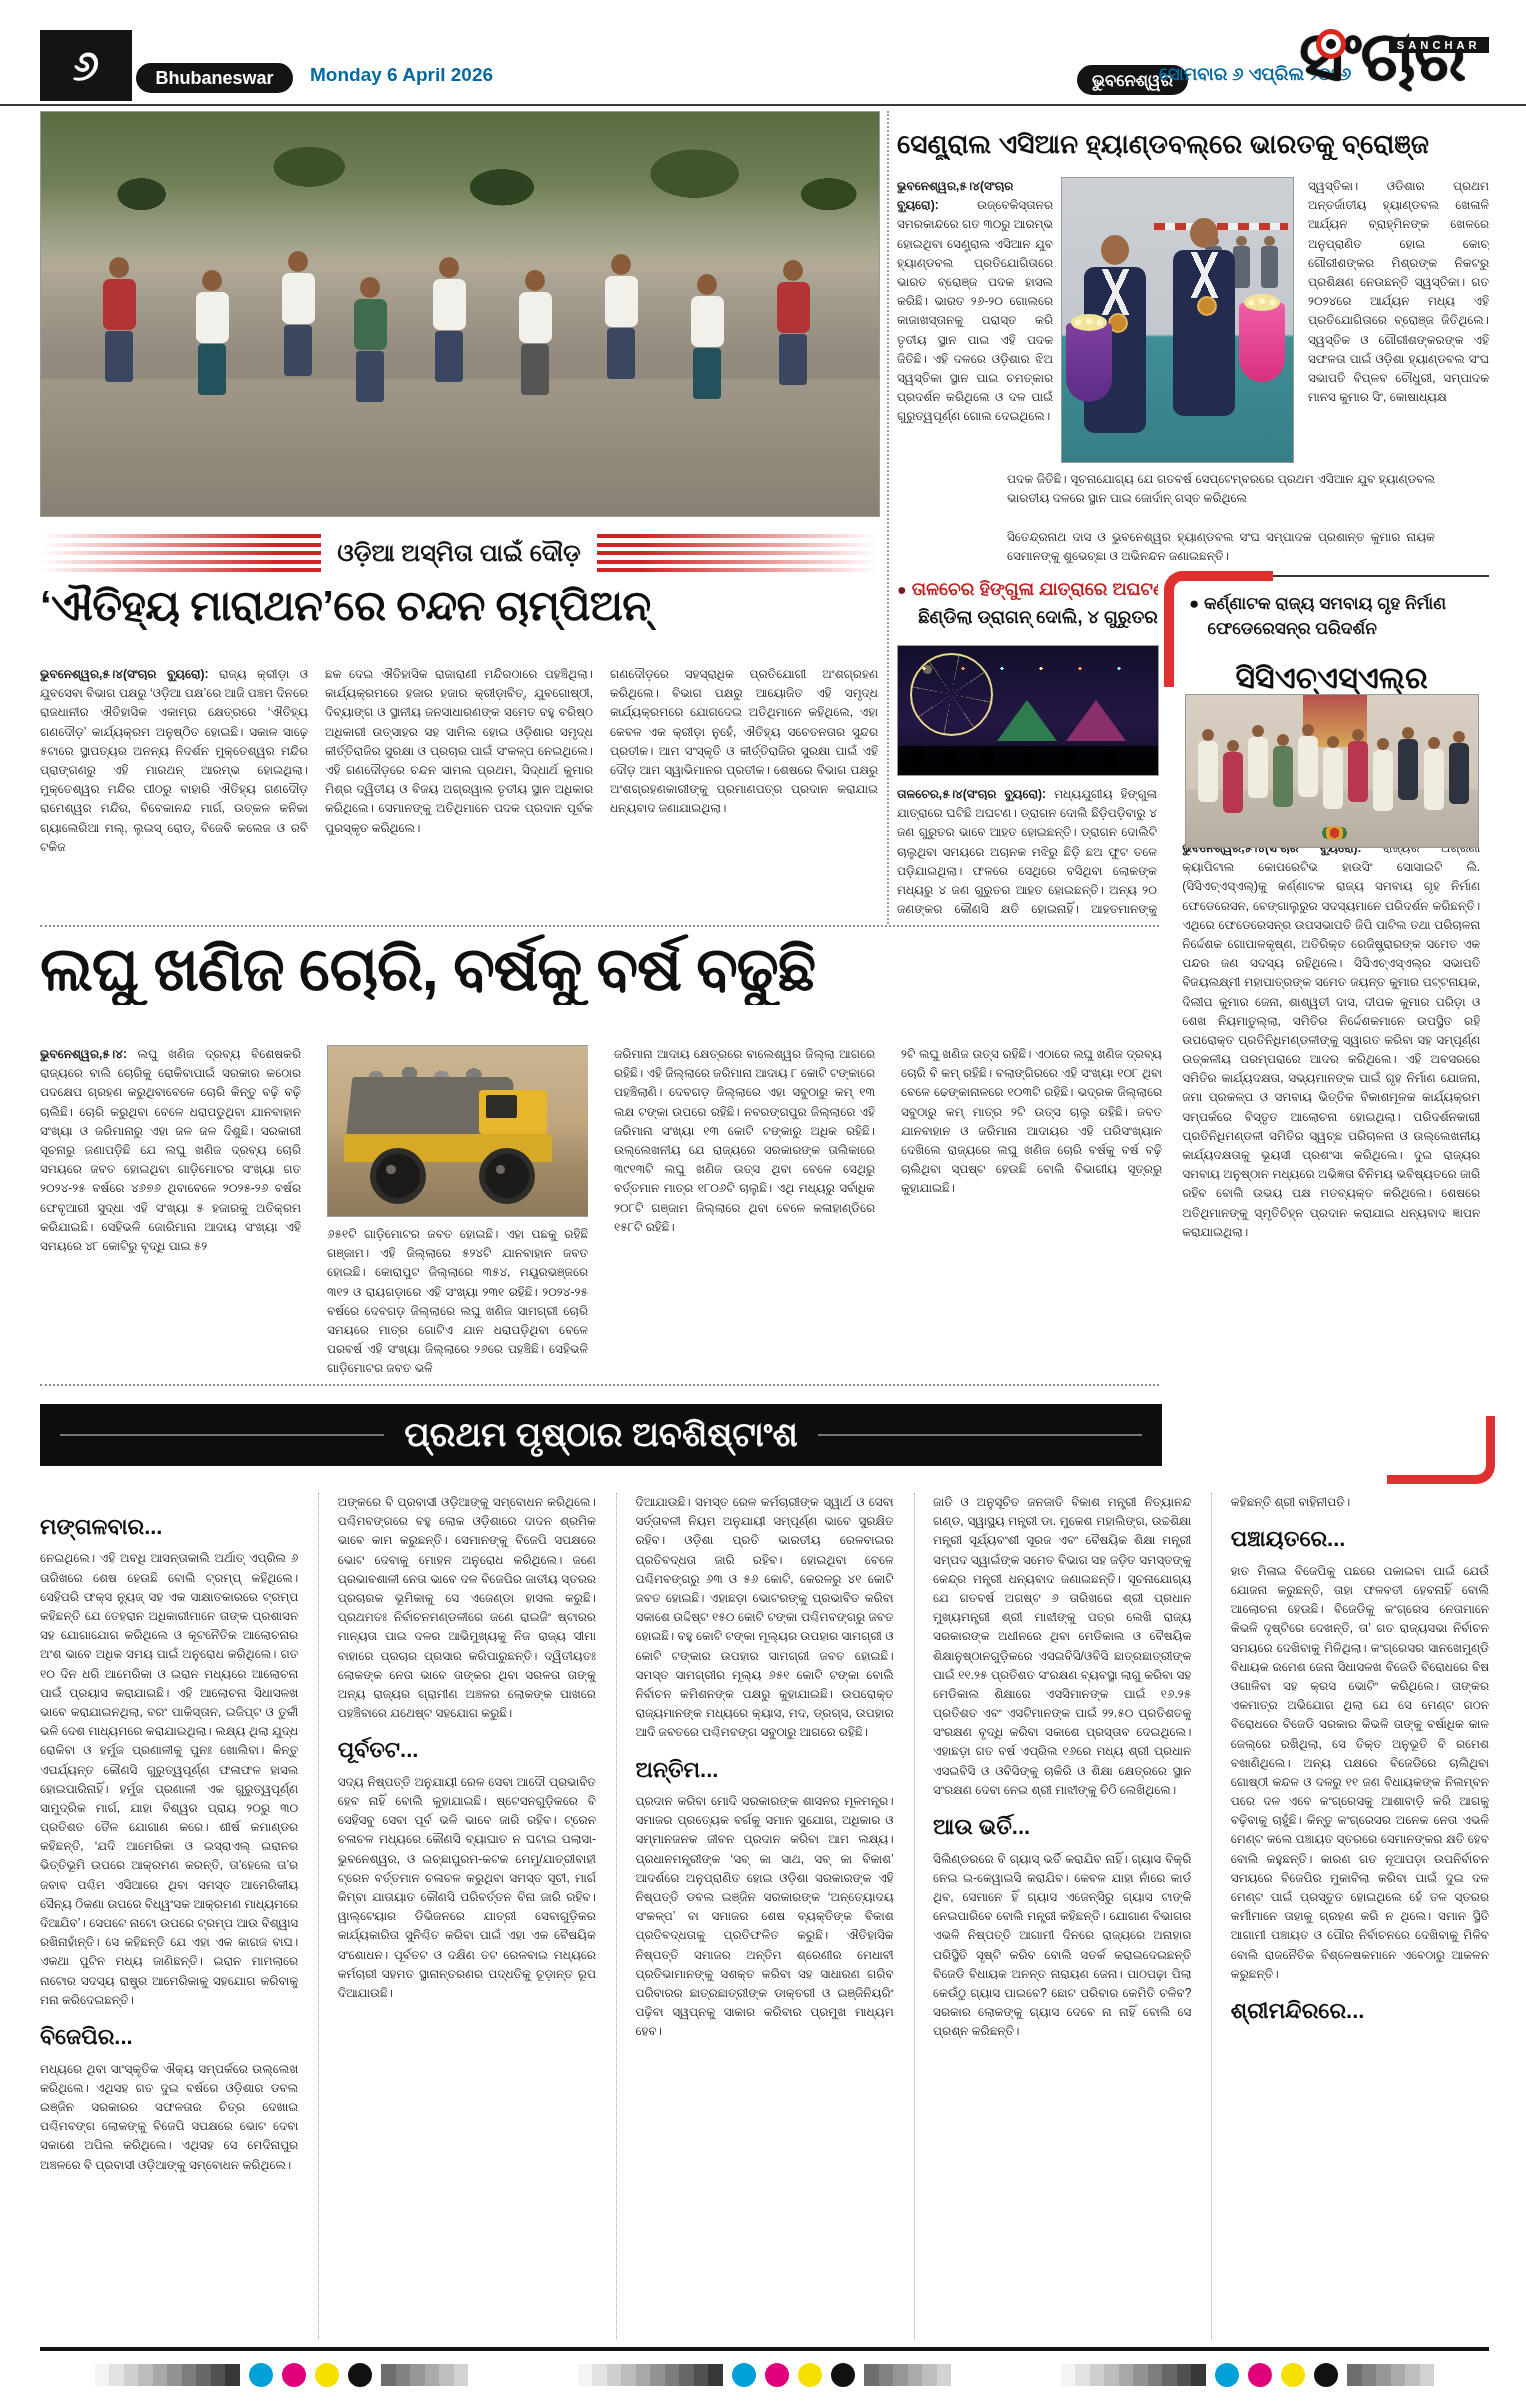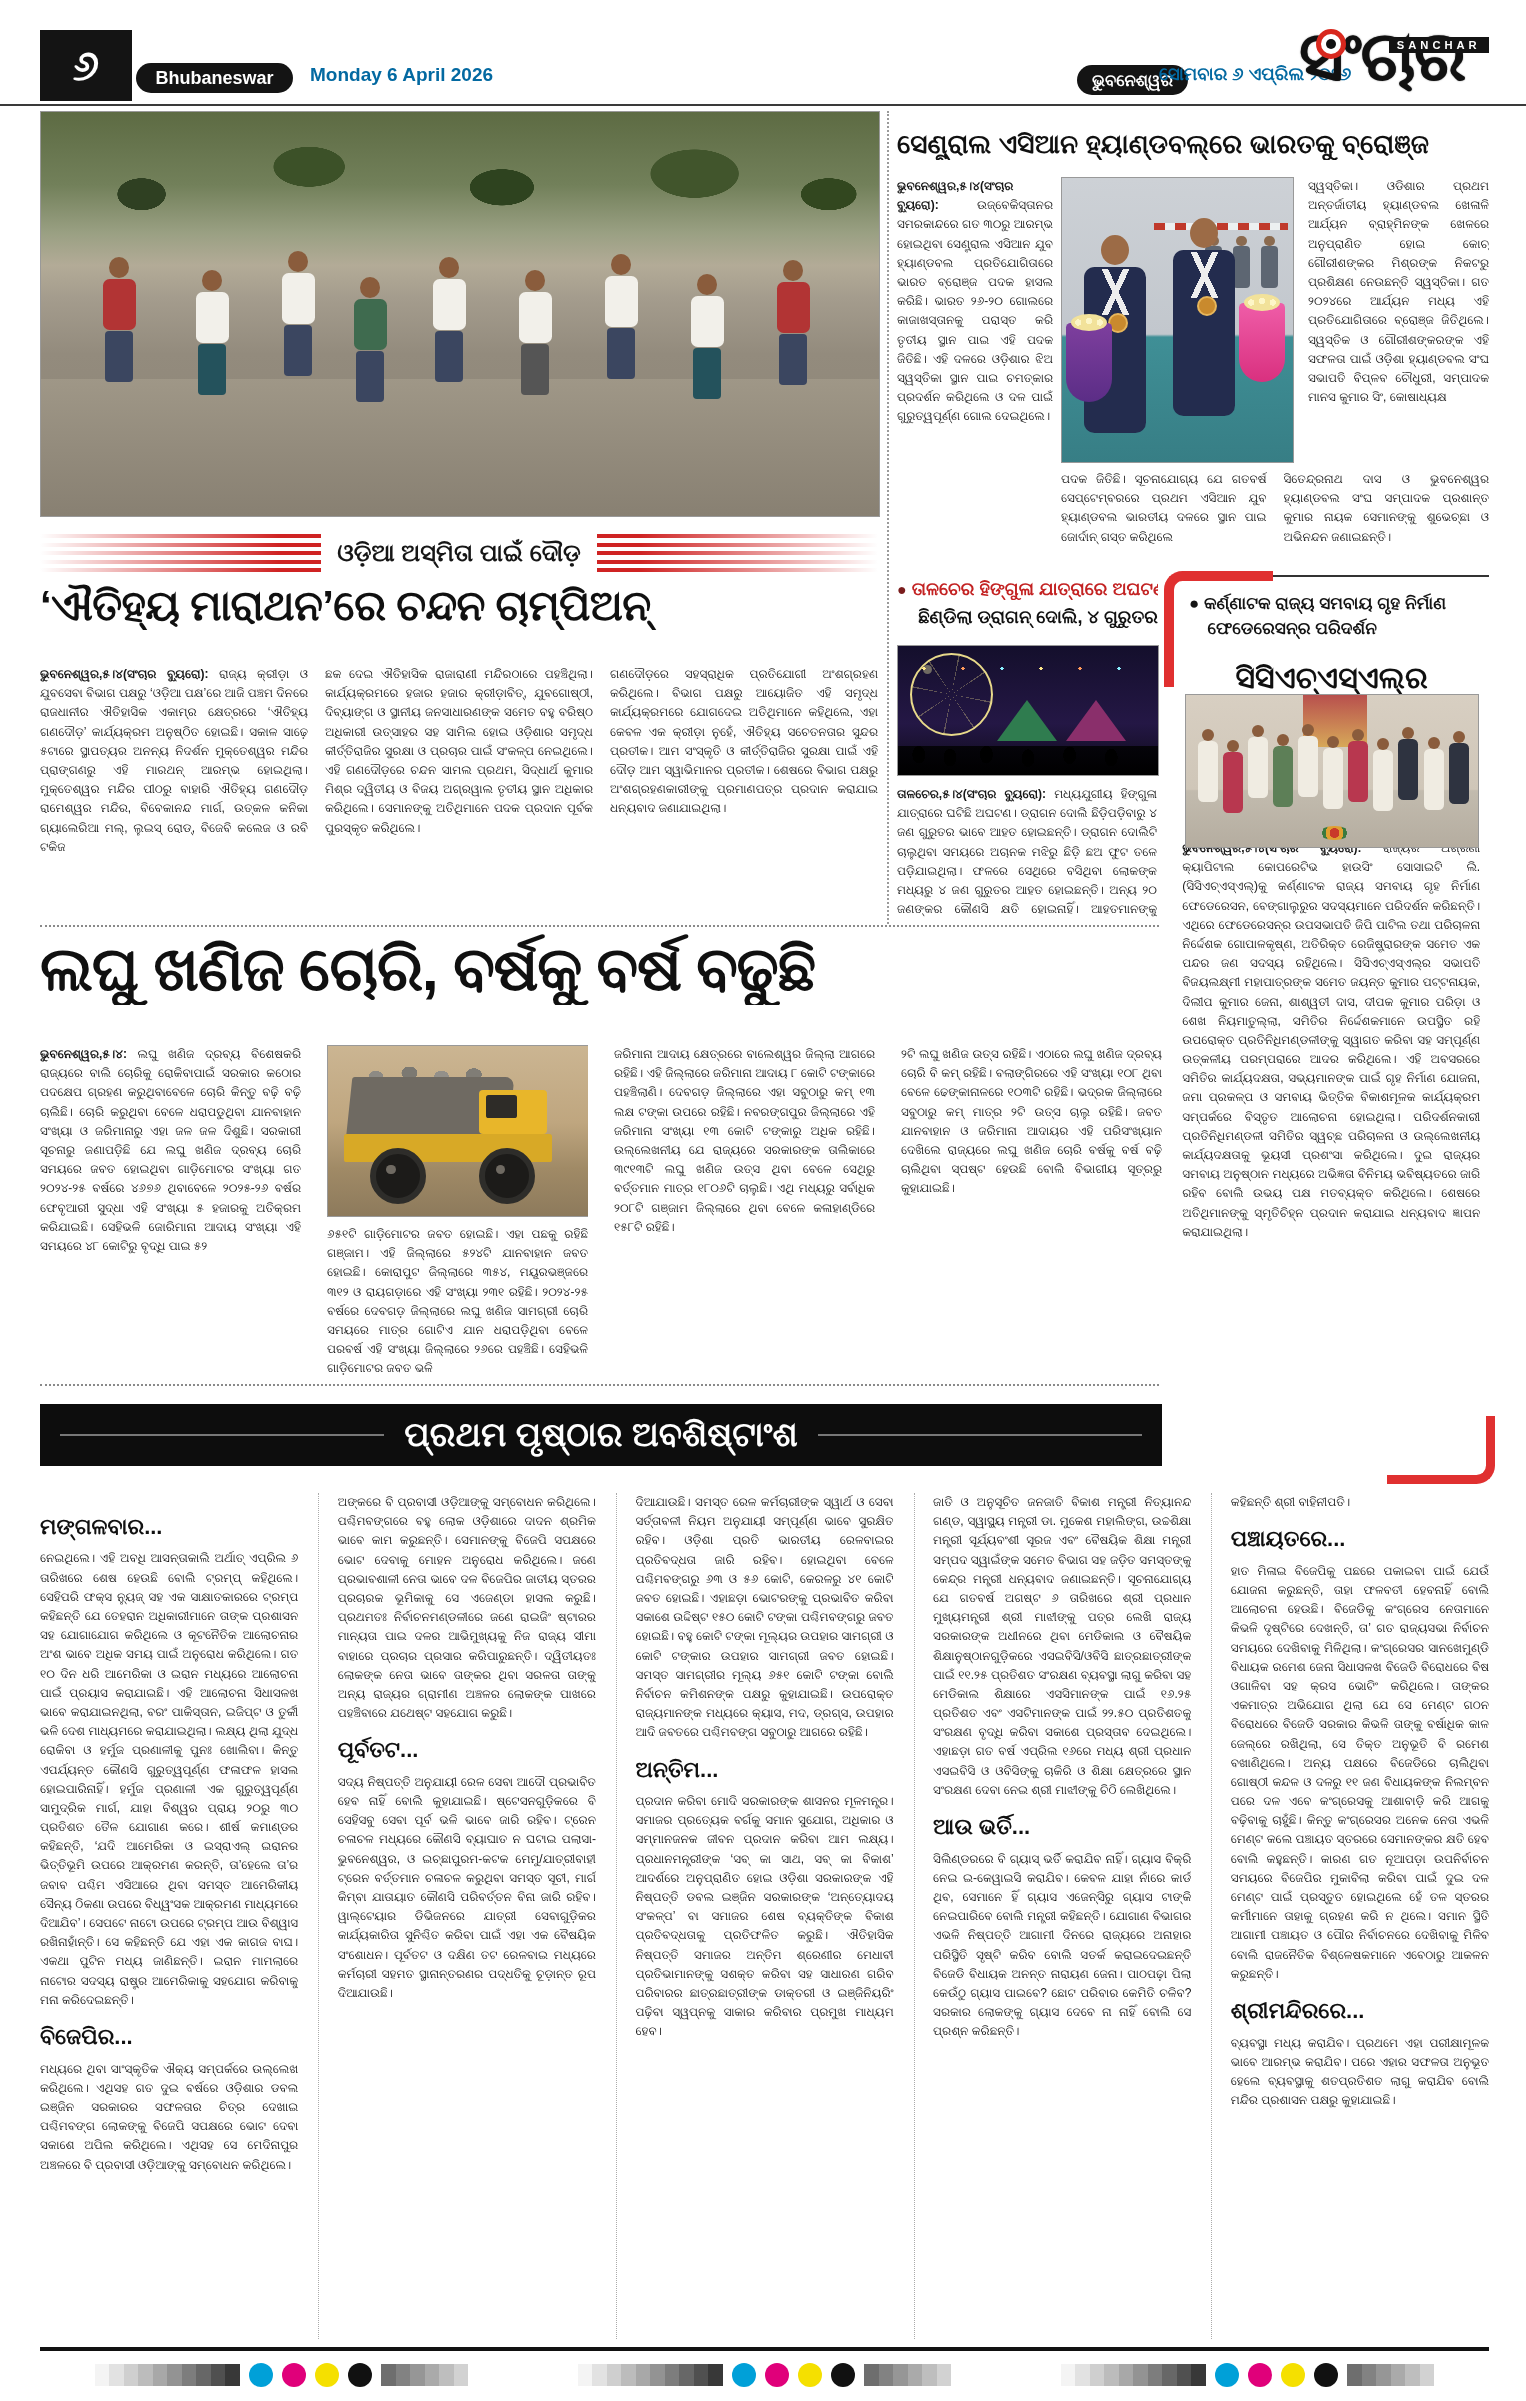--- a/index.html
+++ b/index.html
@@ -65,21 +65,21 @@
   .hb-man .head{position:absolute;left:22.4px;top:0;width:28px;height:30px;border-radius:50%;background:#9c6b46;}
   .hb-man .body{position:absolute;left:5.3px;top:32px;width:62px;height:166px;border-radius:10.6px;background:#232c4e;}
   .hb-man .ribbon{position:absolute;left:20px;top:34px;width:33px;height:46px;
      background:linear-gradient(115deg,transparent 44%,#eee 44% 56%,transparent 56%),linear-gradient(65deg,transparent 44%,#eee 44% 56%,transparent 56%);}
   .hb-man .medal{position:absolute;left:29px;top:78px;width:16px;height:16px;border-radius:50%;background:#c98a2d;border:2px solid #e7b65b;}
   .bouquet{position:absolute;width:46px;height:79px;border-radius:5.3px 5.3px 26.4px 26.4px;}
   .bouquet.purple{background:linear-gradient(180deg,#7e3f9e,#5b2d86);}
   .bouquet.pink{background:linear-gradient(180deg,#ef5da8,#d9307f);}
   .bouquet::before{content:"";position:absolute;left:5.3px;top:-9.2px;width:36px;height:17px;border-radius:50%;
      background:radial-gradient(5.3px 5.3px at 20% 50%,#fdf6c8 60%,transparent 61%),radial-gradient(5.3px 5.3px at 50% 40%,#fdf6c8 60%,transparent 61%),radial-gradient(5.3px 5.3px at 80% 50%,#fdf6c8 60%,transparent 61%),#f2e29a;}
-  .hb-below{position:absolute;left:1061px;top:470px;width:428px;height:99px;display:flex;gap:17px;overflow:hidden;}
+  .hb-below{position:absolute;left:1007px;top:470px;width:428px;height:99px;display:flex;gap:17px;overflow:hidden;flex-direction:column;}
   .hb-below .col{flex:1;overflow:hidden;}
   .hb-col3{position:absolute;left:1308px;top:177px;width:181px;height:284px;overflow:hidden;}
   
   .hg-kick{position:absolute;left:897px;top:579px;width:261px;font-size:18px;font-weight:900;color:#c32222;white-space:nowrap;overflow:hidden;}
   .hg-kick .bullet{color:#7a1d1d;font-size:16px;}
   .hg-head{position:absolute;left:897px;top:607px;width:261px;font-size:18px;text-align:right;}
   .hg-photo{left:897px;top:645px;width:260px;height:129px;background:linear-gradient(180deg,#140f2c 0%,#241745 60%,#0d0a18 100%);}
   .hg-photo .wheel{position:absolute;left:12px;top:6.6px;width:79px;height:79px;border-radius:50%;border:2px solid #e8d98a;
      background:conic-gradient(from 0deg,transparent 0 10deg,#e8d98a55 10deg 12deg,transparent 12deg 55deg,#e8d98a55 55deg 57deg,transparent 57deg 100deg,#e8d98a55 100deg 102deg,transparent 102deg 145deg,#e8d98a55 145deg 147deg,transparent 147deg 190deg,#e8d98a55 190deg 192deg,transparent 192deg 235deg,#e8d98a55 235deg 237deg,transparent 237deg 280deg,#e8d98a55 280deg 282deg,transparent 282deg 325deg,#e8d98a55 325deg 327deg,transparent 327deg 360deg);}
   .hg-photo .tent1,.hg-photo .tent2{position:absolute;bottom:34px;width:0;height:0;border-left:30px solid transparent;border-right:30px solid transparent;border-bottom:41px solid #19528a;}
@@ -360,21 +360,20 @@
     <div class="bcol body-txt">
       <div class="bpara">ଜାତି ଓ ଅନୁସୂଚିତ ଜନଜାତି ବିକାଶ ମନ୍ତ୍ରୀ ନିତ୍ୟାନନ୍ଦ ଗଣ୍ଡ, ସ୍ୱାସ୍ଥ୍ୟ ମନ୍ତ୍ରୀ ଡା. ମୁକେଶ ମହାଲିଙ୍ଗ, ଉଚ୍ଚଶିକ୍ଷା ମନ୍ତ୍ରୀ ସୂର୍ଯ୍ୟବଂଶୀ ସୂରଜ ଏବଂ ବୈଷୟିକ ଶିକ୍ଷା ମନ୍ତ୍ରୀ ସମ୍ପଦ ସ୍ୱାଇଁଙ୍କ ସମେତ ବିଭାଗ ସହ ଜଡ଼ିତ ସମସ୍ତଙ୍କୁ କେନ୍ଦ୍ର ମନ୍ତ୍ରୀ ଧନ୍ୟବାଦ ଜଣାଇଛନ୍ତି। ସୂଚନାଯୋଗ୍ୟ ଯେ ଗତବର୍ଷ ଅଗଷ୍ଟ ୬ ତାରିଖରେ ଶ୍ରୀ ପ୍ରଧାନ ମୁଖ୍ୟମନ୍ତ୍ରୀ ଶ୍ରୀ ମାଝୀଙ୍କୁ ପତ୍ର ଲେଖି ରାଜ୍ୟ ସରକାରଙ୍କ ଅଧୀନରେ ଥିବା ମେଡିକାଲ ଓ ବୈଷୟିକ ଶିକ୍ଷାନୁଷ୍ଠାନଗୁଡ଼ିକରେ ଏସଇବିସି/ଓବିସି ଛାତ୍ରଛାତ୍ରୀଙ୍କ ପାଇଁ ୧୧.୨୫ ପ୍ରତିଶତ ସଂରକ୍ଷଣ ବ୍ୟବସ୍ଥା ଲାଗୁ କରିବା ସହ ମେଡିକାଲ ଶିକ୍ଷାରେ ଏସସିମାନଙ୍କ ପାଇଁ ୧୬.୨୫ ପ୍ରତିଶତ ଏବଂ ଏସଟିମାନଙ୍କ ପାଇଁ ୨୨.୫୦ ପ୍ରତିଶତକୁ ସଂରକ୍ଷଣ ବୃଦ୍ଧି କରିବା ସକାଶେ ପ୍ରସ୍ତାବ ଦେଇଥିଲେ। ଏହାଛଡ଼ା ଗତ ବର୍ଷ ଏପ୍ରିଲ ୧୬ରେ ମଧ୍ୟ ଶ୍ରୀ ପ୍ରଧାନ ଏସଇବିସି ଓ ଓବିସିଙ୍କୁ ଚାକିରି ଓ ଶିକ୍ଷା କ୍ଷେତ୍ରରେ ସ୍ଥାନ ସଂରକ୍ଷଣ ଦେବା ନେଇ ଶ୍ରୀ ମାଝୀଙ୍କୁ ଚିଠି ଲେଖିଥିଲେ।</div>
       <div class="subhead">ଆଉ ଭର୍ତି...</div>
       <div class="bpara">ସିଲିଣ୍ଡରରେ ବି ଗ୍ୟାସ୍ ଭର୍ତି କରାଯିବ ନାହିଁ। ଗ୍ୟାସ ବିକ୍ରି ନେଇ ଇ-କେୱାଇସି କରାଯିବ। କେବଳ ଯାହା ନାଁରେ କାର୍ଡ ଥିବ, ସେମାନେ ହିଁ ଗ୍ୟାସ ଏଜେନ୍ସିରୁ ଗ୍ୟାସ ଟାଙ୍କି ନେଇପାରିବେ ବୋଲି ମନ୍ତ୍ରୀ କହିଛନ୍ତି। ଯୋଗାଣ ବିଭାଗର ଏଭଳି ନିଷ୍ପତ୍ତି ଆଗାମୀ ଦିନରେ ରାଜ୍ୟରେ ଅନାହାର ପରିସ୍ଥିତି ସୃଷ୍ଟି କରିବ ବୋଲି ସତର୍କ କରାଇଦେଇଛନ୍ତି ବିଜେଡି ବିଧାୟକ ଅନନ୍ତ ନାରାୟଣ ଜେନା। ପାଠପଢ଼ା ପିଲା କେଉଁଠୁ ଗ୍ୟାସ ପାଇବେ? ଛୋଟ ପରିବାର କେମିତି ଚଳିବ? ସରକାର ଲୋକଙ୍କୁ ଗ୍ୟାସ ଦେବେ ନା ନାହିଁ ବୋଲି ସେ ପ୍ରଶ୍ନ କରିଛନ୍ତି।</div>
     </div>
     <div class="bcol body-txt">
       <div class="bpara">କହିଛନ୍ତି ଶ୍ରୀ ବାହିନୀପତି।</div>
       <div class="subhead">ପଞ୍ଚାୟତରେ...</div>
       <div class="bpara">ହାତ ମିଳାଇ ବିଜେପିକୁ ପଛରେ ପକାଇବା ପାଇଁ ଯେଉଁ ଯୋଜନା କରୁଛନ୍ତି, ତାହା ଫଳବତୀ ହେବନାହିଁ ବୋଲି ଆଲୋଚନା ହେଉଛି। ବିଜେଡିକୁ କଂଗ୍ରେସ ନେତାମାନେ କିଭଳି ଦୃଷ୍ଟିରେ ଦେଖନ୍ତି, ତା’ ଗତ ରାଜ୍ୟସଭା ନିର୍ବାଚନ ସମୟରେ ଦେଖିବାକୁ ମିଳିଥିଲା। କଂଗ୍ରେସର ସାନଖେମୁଣ୍ଡି ବିଧାୟକ ରମେଶ ଜେନା ସିଧାସଳଖ ବିଜେଡି ବିରୋଧରେ ବିଷ ଓଗାଳିବା ସହ କ୍ରସ ଭୋଟିଂ କରିଥିଲେ। ତାଙ୍କର ଏକମାତ୍ର ଅଭିଯୋଗ ଥିଲା ଯେ ସେ ମେଣ୍ଟ ଗଠନ ବିରୋଧରେ ବିଜେଡି ସରକାର କିଭଳି ତାଙ୍କୁ ବର୍ଷାଧିକ କାଳ ଜେଲ୍‌ରେ ରଖିଥିଲା, ସେ ତିକ୍ତ ଅନୁଭୂତି ବି ରମେଶ ବଖାଣିଥିଲେ। ଅନ୍ୟ ପକ୍ଷରେ ବିଜେଡିରେ ଚାଲିଥିବା ଗୋଷ୍ଠୀ କନ୍ଦଳ ଓ ଦଳରୁ ୧୧ ଜଣ ବିଧାୟକଙ୍କ ନିଲମ୍ବନ ପରେ ଦଳ ଏବେ କଂଗ୍ରେସକୁ ଆଶାବାଡ଼ି କରି ଆଗକୁ ବଢ଼ିବାକୁ ଚାହୁଁଛି। କିନ୍ତୁ କଂଗ୍ରେସର ଅନେକ ନେତା ଏଭଳି ମେଣ୍ଟ କଲେ ପଞ୍ଚାୟତ ସ୍ତରରେ ସେମାନଙ୍କର କ୍ଷତି ହେବ ବୋଲି କହୁଛନ୍ତି। କାରଣ ଗତ ନୂଆପଡ଼ା ଉପନିର୍ବାଚନ ସମୟରେ ବିଜେପିର ମୁକାବିଲା କରିବା ପାଇଁ ଦୁଇ ଦଳ ମେଣ୍ଟ ପାଇଁ ପ୍ରସ୍ତୁତ ହୋଇଥିଲେ ହେଁ ତଳ ସ୍ତରର କର୍ମୀମାନେ ତାହାକୁ ଗ୍ରହଣ କରି ନ ଥିଲେ। ସମାନ ସ୍ଥିତି ଆଗାମୀ ପଞ୍ଚାୟତ ଓ ପୌର ନିର୍ବାଚନରେ ଦେଖିବାକୁ ମିଳିବ ବୋଲି ରାଜନୈତିକ ବିଶ୍ଳେଷକମାନେ ଏବେଠାରୁ ଆକଳନ କରୁଛନ୍ତି।</div>
       <div class="subhead">ଶ୍ରୀମନ୍ଦିରରେ...</div>
-      <div class="bpara">ବ୍ୟବସ୍ଥା ମଧ୍ୟ କରାଯିବ। ପ୍ରଥମେ ଏହା ପରୀକ୍ଷାମୂଳକ ଭାବେ ଆରମ୍ଭ କରାଯିବ। ପରେ ଏହାର ସଫଳତା ଅନୁଭୂତ ହେଲେ ବ୍ୟବସ୍ଥାକୁ ଶତପ୍ରତିଶତ ଲାଗୁ କରାଯିବ ବୋଲି ମନ୍ଦିର ପ୍ରଶାସନ ପକ୍ଷରୁ କୁହାଯାଇଛି।</div>
     </div>
   </div>
 
   <div class="foot-rule"></div>
   <div class="calib">
     <div class="grp">
       <div class="steps">
         <div style="background:#f4f4f4"></div>
           <div style="background:#e2e2e2"></div>
           <div style="background:#cfcfcf"></div>

